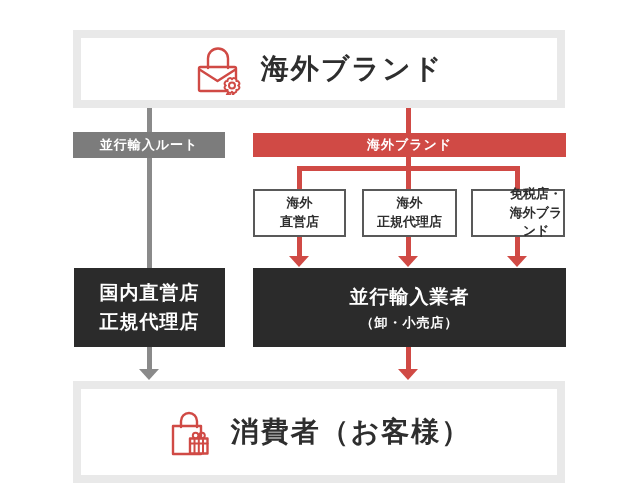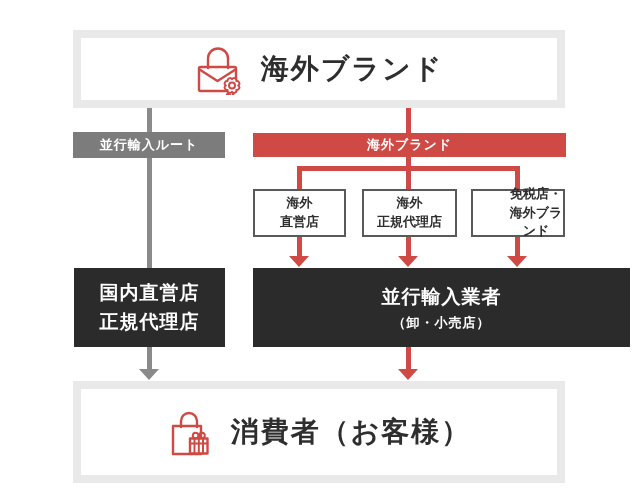--- a/index.html
+++ b/index.html
@@ -47,21 +47,21 @@
     display:flex;flex-direction:column;align-items:center;justify-content:center;
     font-size:13px;font-weight:bold;color:var(--text-dark);line-height:1.45;text-align:center;z-index:2;}
   #source-box-1{left:253px;width:93px;}
   #source-box-2{left:362px;width:95px;}
   #source-box-3{left:471px;width:94px;padding-left:36px;}
 
   
   .dark-box{position:absolute;top:268px;height:79px;background:var(--dark-box-bg);color:#fff;
     display:flex;flex-direction:column;align-items:center;justify-content:center;text-align:center;z-index:2;}
   #domestic-box{left:74px;width:151px;font-size:19px;font-weight:bold;line-height:1.5;letter-spacing:1px;}
-  #importer-box{left:253px;width:377px;}
+  #importer-box{left:253px;width:313px;}
   #importer-box .title{font-size:19px;font-weight:bold;letter-spacing:1px;}
   #importer-box .subtitle{font-size:13px;font-weight:bold;letter-spacing:1px;margin-top:4px;}
 </style>
 </head>
 <body>
 
 <div class="stage">
 
   <div class="frame-box" id="brand-box">
     <span class="icon-wrap">

